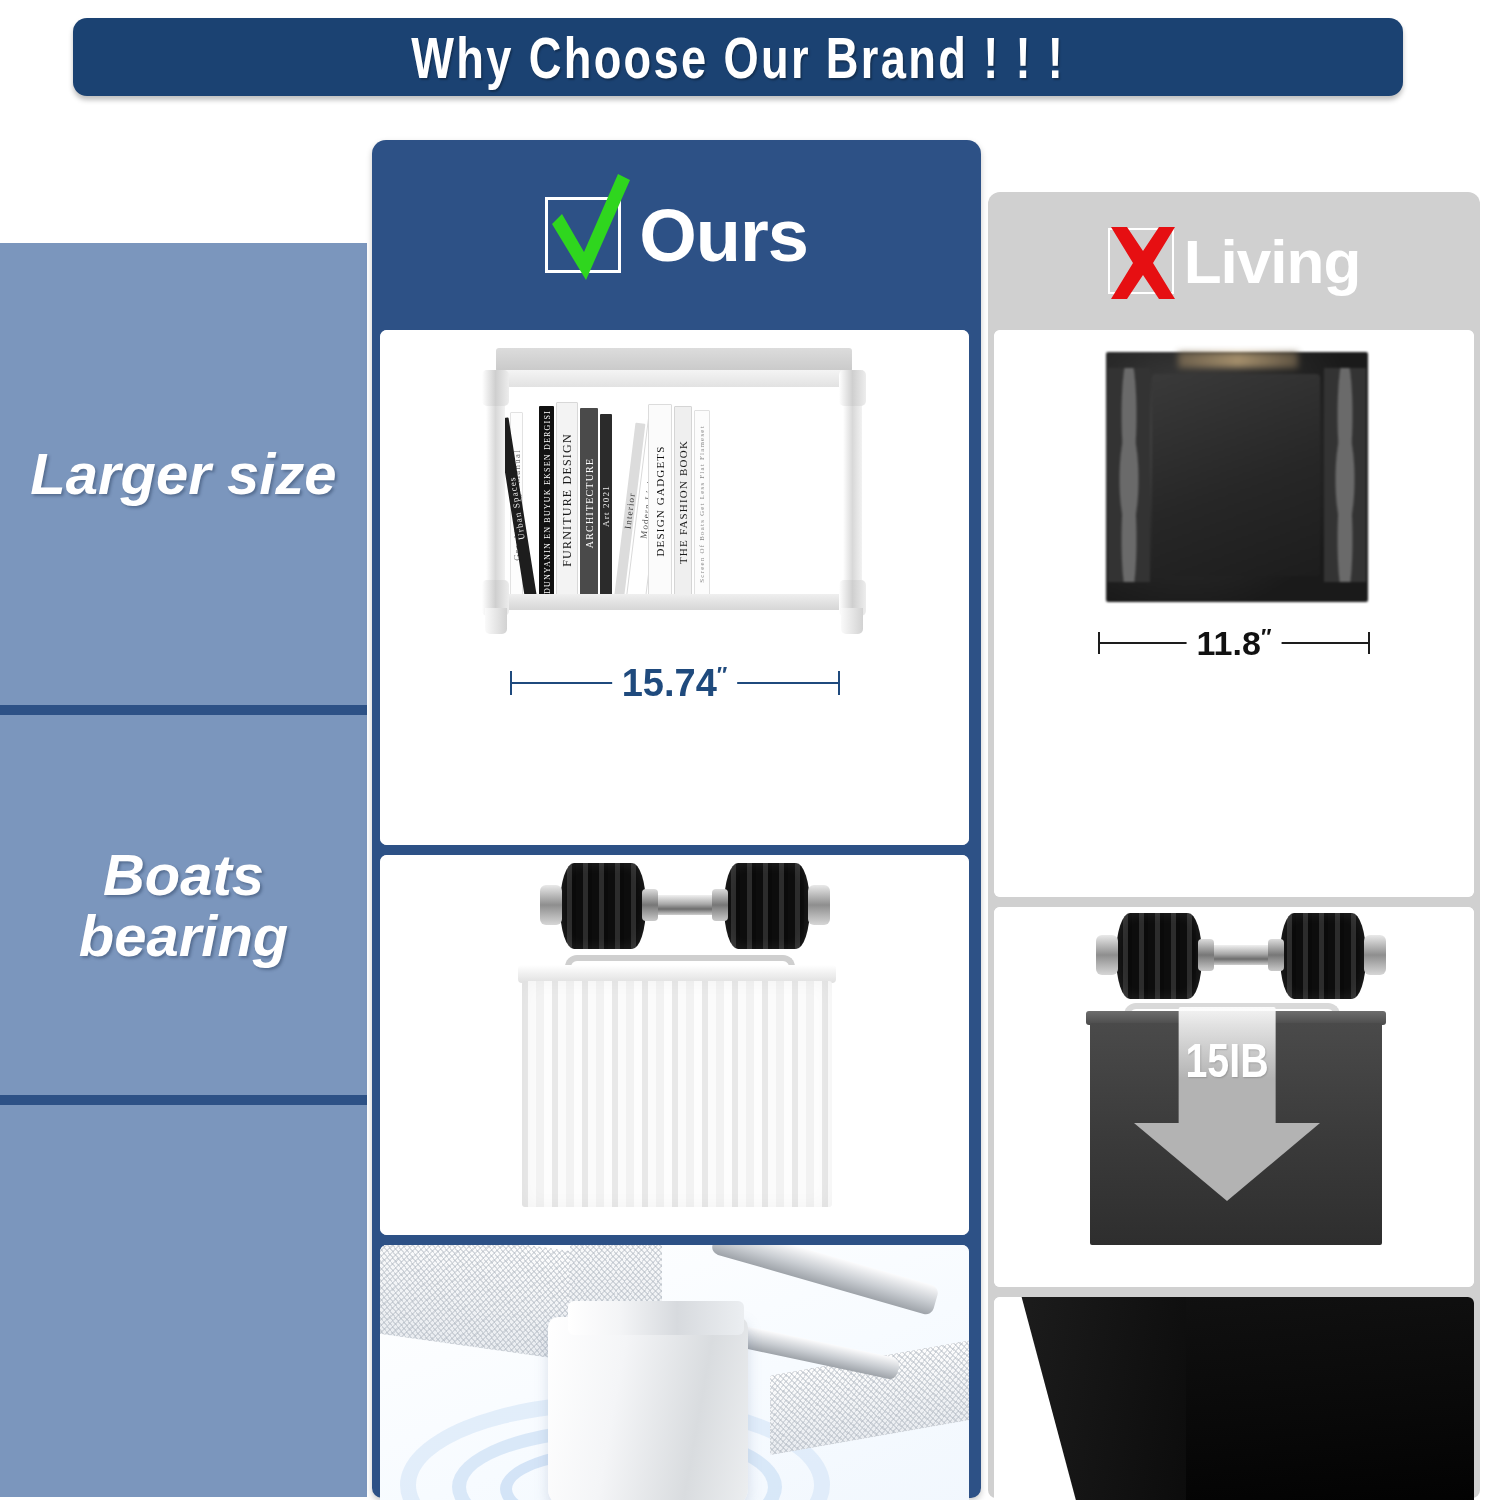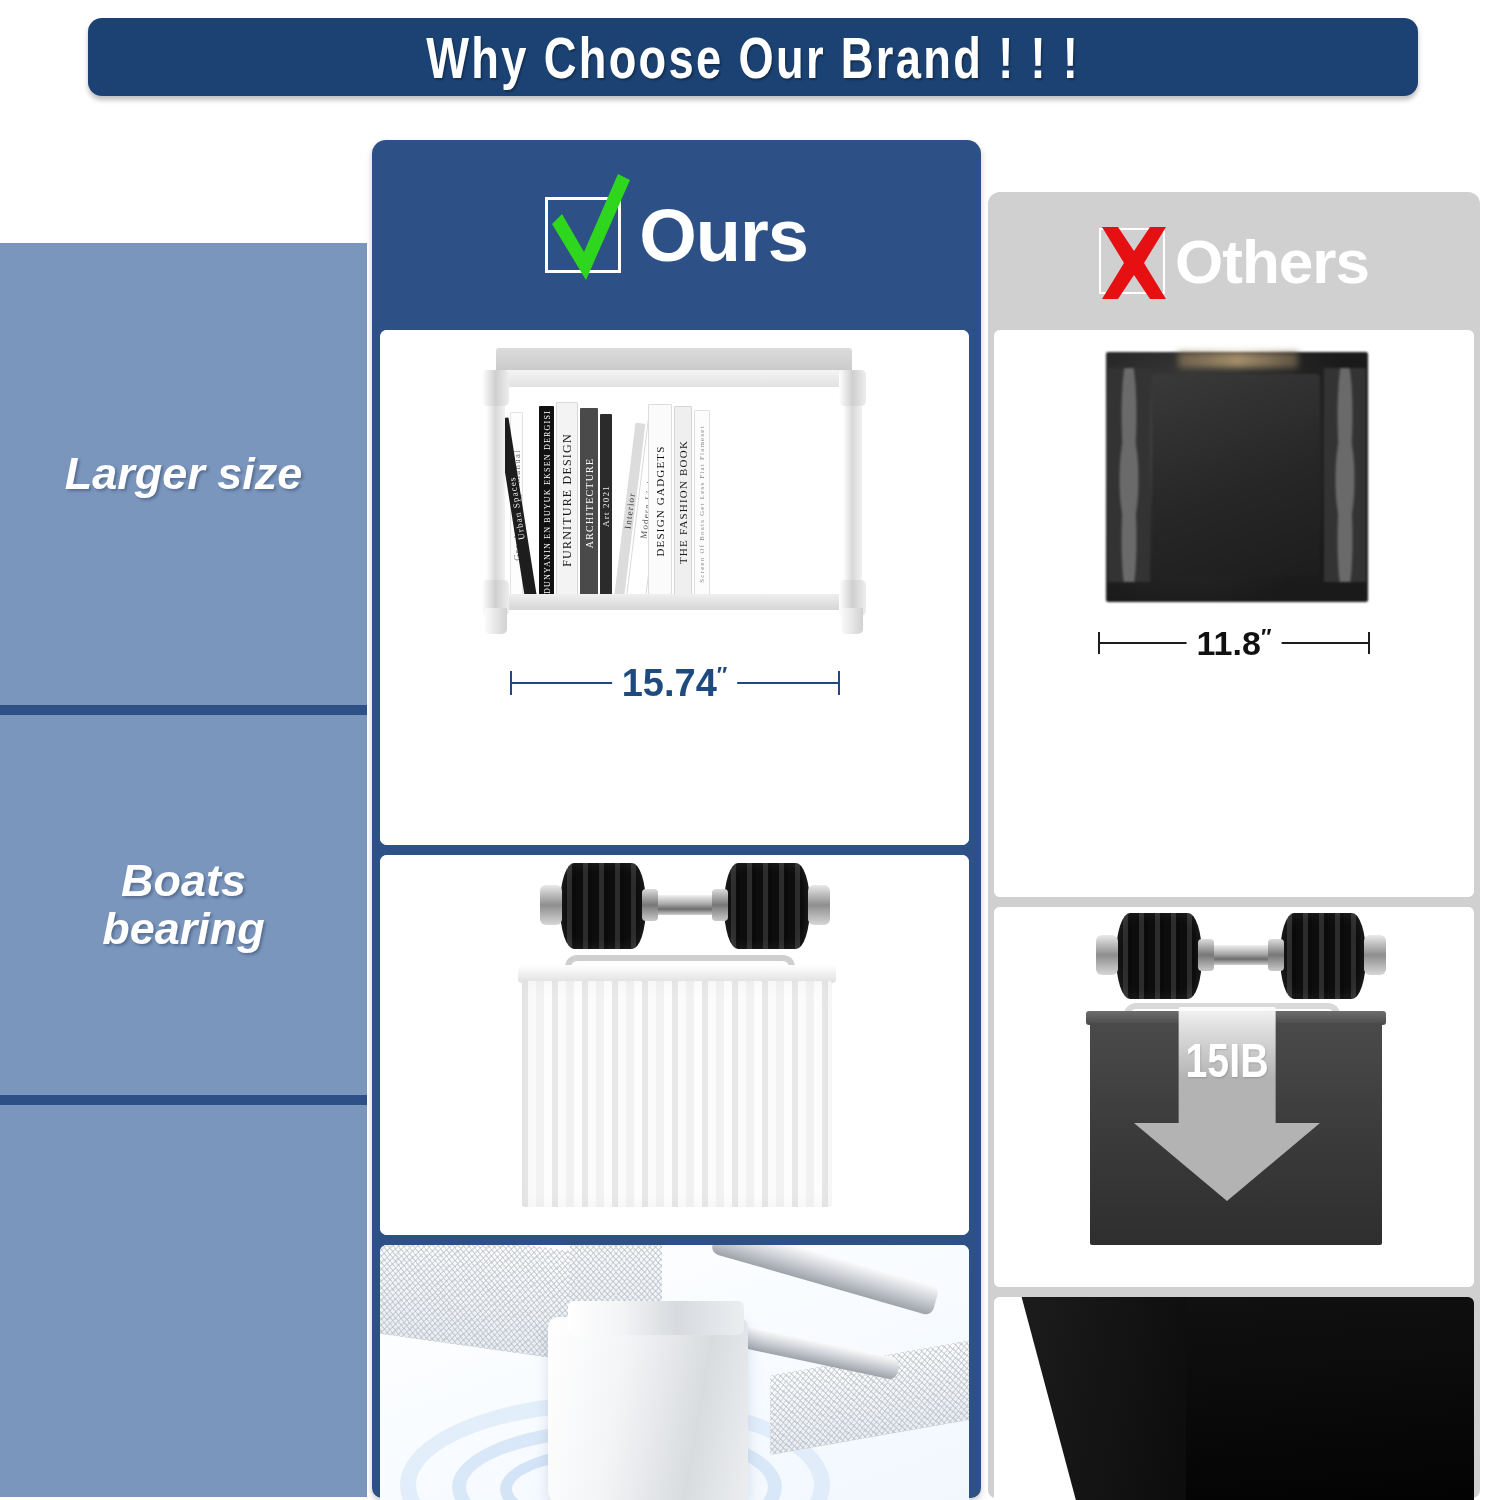--- a/index.html
+++ b/index.html
@@ -6,21 +6,21 @@
   html, body {
     width: 1486px; height: 1500px;
     background: #ffffff;
     font-family: "Liberation Sans", sans-serif;
     overflow: hidden;
   }
   #page { position: relative; width: 1486px; height: 1500px; background:#fff; }
 
   
   .banner {
-    position: absolute; left: 88px; top: 18px;
+    position: absolute; left: 73px; top: 18px;
     width: 1330px; height: 78px;
     background: #1b4272;
     border-radius: 14px;
     box-shadow: 0 4px 5px rgba(0,0,0,0.25);
     display: flex; align-items: center; justify-content: center;
   }
   .banner-text {
     color: #ffffff;
     font-size: 58px;
     font-weight: bold;
@@ -30,21 +30,21 @@
     white-space: nowrap;
     text-shadow: 2px 2px 2px rgba(0,0,0,0.28);
     font-family: "Liberation Sans", sans-serif;
   }
 
   
   .label-col { position: absolute; left: 0px; width: 367px; background:#7b96bd; }
   .label-col .label-txt {
     width:100%; text-align:center; color:#ffffff;
     font-style: italic; font-weight: bold;
-    font-size: 45px; line-height: 1.06;
+    font-size: 58px; line-height: 1.06;
     text-shadow: 2px 2px 3px rgba(40,60,90,0.45);
     padding: 0 4px;
   }
   .label-col.r1 { top: 243px; height: 462px; display:flex; align-items:center; }
   .label-col.r2 { top: 715px; height: 380px; display:flex; align-items:center; }
   .label-col.r3 { top: 1105px; height: 392px; display:flex; align-items:center; }
 
   .hdivider { position:absolute; left:0px; width:367px; height:10px; background:#2d5186; }
 
   
@@ -446,21 +446,21 @@
   </div>
 
   <div class="others-frame">
 
     <div class="others-head">
       <div class="mark-box" style="width:66px;height:66px;border-width:2px;">
         <svg style="position:absolute;left:-9px;top:-9px;width:84px;height:84px;" viewBox="0 0 84 84">
           <path d="M10 6 L26 6 L42 30 L58 6 L74 6 L52 42 L74 78 L58 78 L42 54 L26 78 L10 78 L32 42 Z" fill="#e60f12"></path>
         </svg>
       </div>
-      <div class="hd-text">Others</div>
+      <div class="hd-text">Living</div>
     </div>
 
     <div class="others-cell c1">
       <div style="position:relative;width:100%;height:100%;background:#fff;border-radius:6px;">
         <div class="dark-photo">
           <div class="glint"></div>
           <div class="side-rail l"></div>
           <div class="side-rail r"></div>
           <div class="inner-panel"></div>
         </div>

